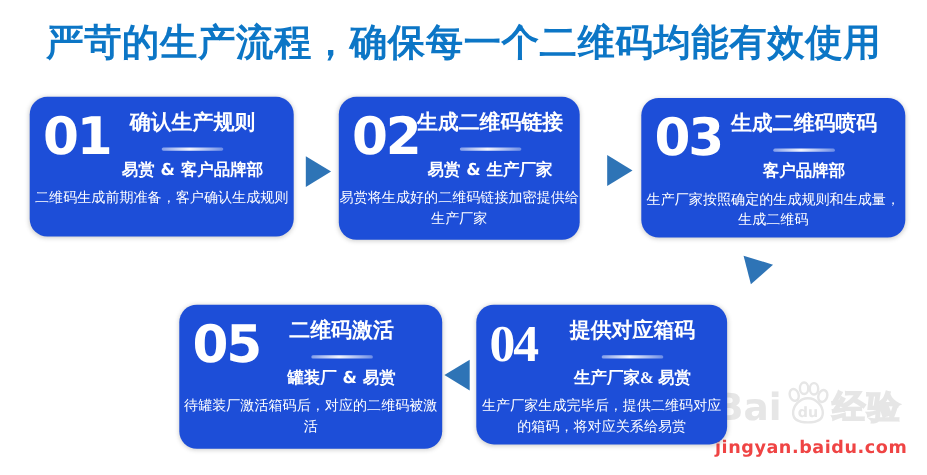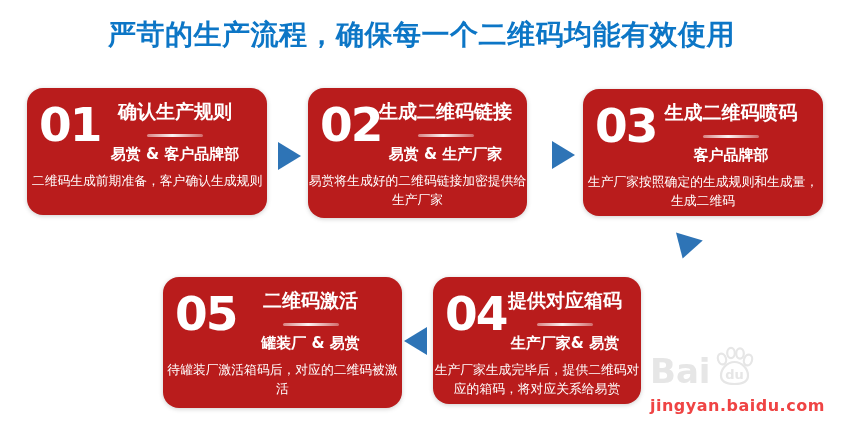--- a/index.html
+++ b/index.html
@@ -14,29 +14,29 @@
     height: 432px;
     background: #ffffff;
     overflow: hidden;
   }
   .page-title {
     position: absolute;
     left: 0;
     top: 16px;
     width: 100%;
     text-align: center;
-    font-size: 28px;
+    font-size: 34px;
     font-weight: bold;
     color: #0c76c6;
     letter-spacing: 0.5px;
     z-index: 2;
   }
   .step {
     position: absolute;
-    background: #b91c1c;
+    background: #1d4ed8;
     border-radius: 16px;
     color: #ffffff;
     box-shadow: 0 1px 4px rgba(60,60,60,0.25);
     z-index: 1;
   }
   .step .num {
     position: absolute;
     left: 12px;
     top: 13px;
     font-size: 47px;
@@ -170,21 +170,21 @@
     <div class="content">
       <div class="step-title">生成二维码喷码</div>
       <div class="dash"></div>
       <div class="subtitle">客户品牌部</div>
     </div>
     <div class="desc">生产厂家按照确定的生成规则和生成量，生成二维码</div>
   </div>
 
   <div class="arrow arrow-down" style="left:672px; top:236px;"></div>
 
-  <div class="step" style="left:433px; top:277px; width:208px; height:127px;">
+  <div class="step" style="left:433px; top:277px; width:228px; height:127px;font-family:Liberation Serif, serif;">
     <div class="num">04</div>
     <div class="content">
       <div class="step-title">提供对应箱码</div>
       <div class="dash"></div>
       <div class="subtitle">生产厂家&amp; 易赏</div>
     </div>
     <div class="desc">生产厂家生成完毕后，提供二维码对应的箱码，将对应关系给易赏</div>
   </div>
 
   <div class="arrow arrow-left" style="left:404px; top:327px;"></div>
@@ -207,17 +207,18 @@
           <g fill="none" stroke="#e6e6e6" stroke-width="2.2">
             <ellipse cx="9" cy="13" rx="4" ry="5.5" transform="rotate(-18 9 13)"></ellipse>
             <ellipse cx="18" cy="7" rx="3.8" ry="5.2"></ellipse>
             <ellipse cx="27" cy="7.5" rx="3.8" ry="5.2"></ellipse>
             <ellipse cx="35" cy="14" rx="4" ry="5.5" transform="rotate(18 35 14)"></ellipse>
             <path d="M21.5 16 C14 16 8 23 8 29.5 C8 35 12 38 21.5 38 C31 38 35 35 35 29.5 C35 23 29 16 21.5 16 Z"></path>
           </g>
           <text x="21.5" y="33" text-anchor="middle" font-size="13" font-weight="bold" fill="#e6e6e6" font-family="DejaVu Sans, Liberation Sans, sans-serif">du</text>
         </svg>
       </span>
+      <span class="wm-cn">经验</span>
     </div>
     <div class="wm-url">jingyan.baidu.com</div>
   </div>
 
 </div>
 
 </body></html>

